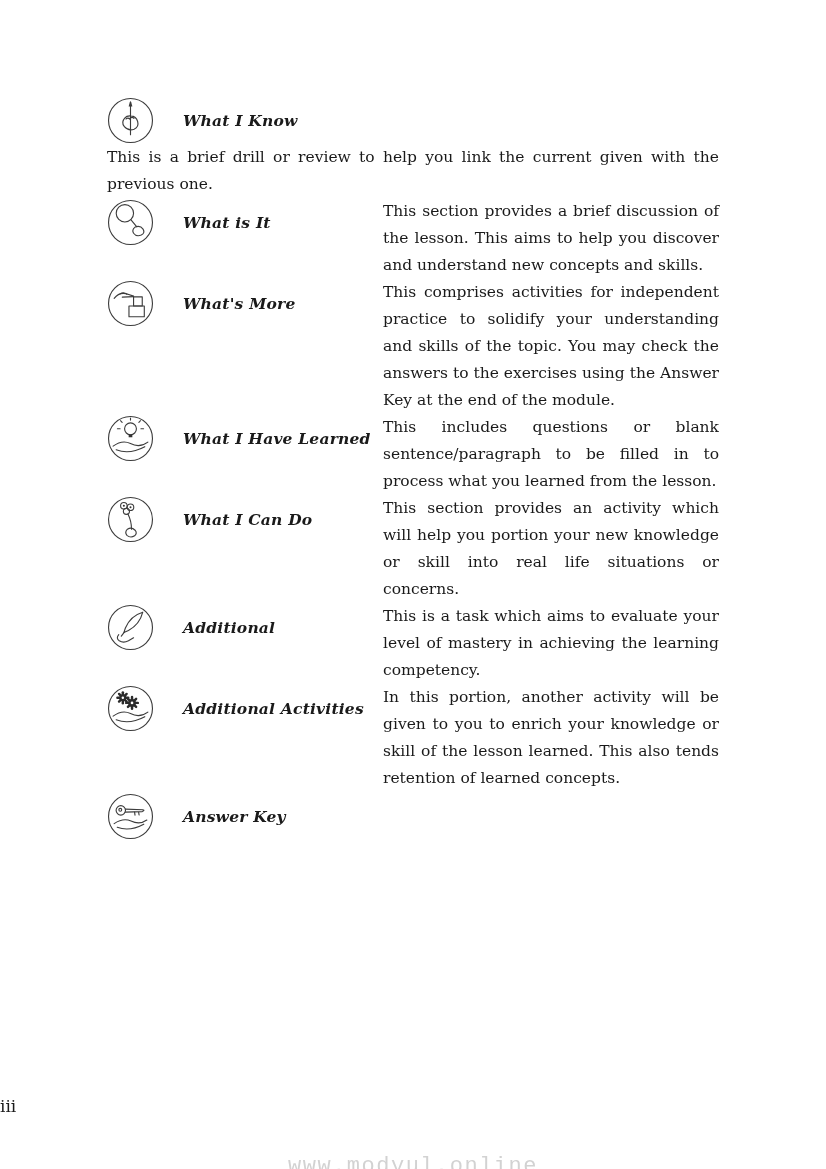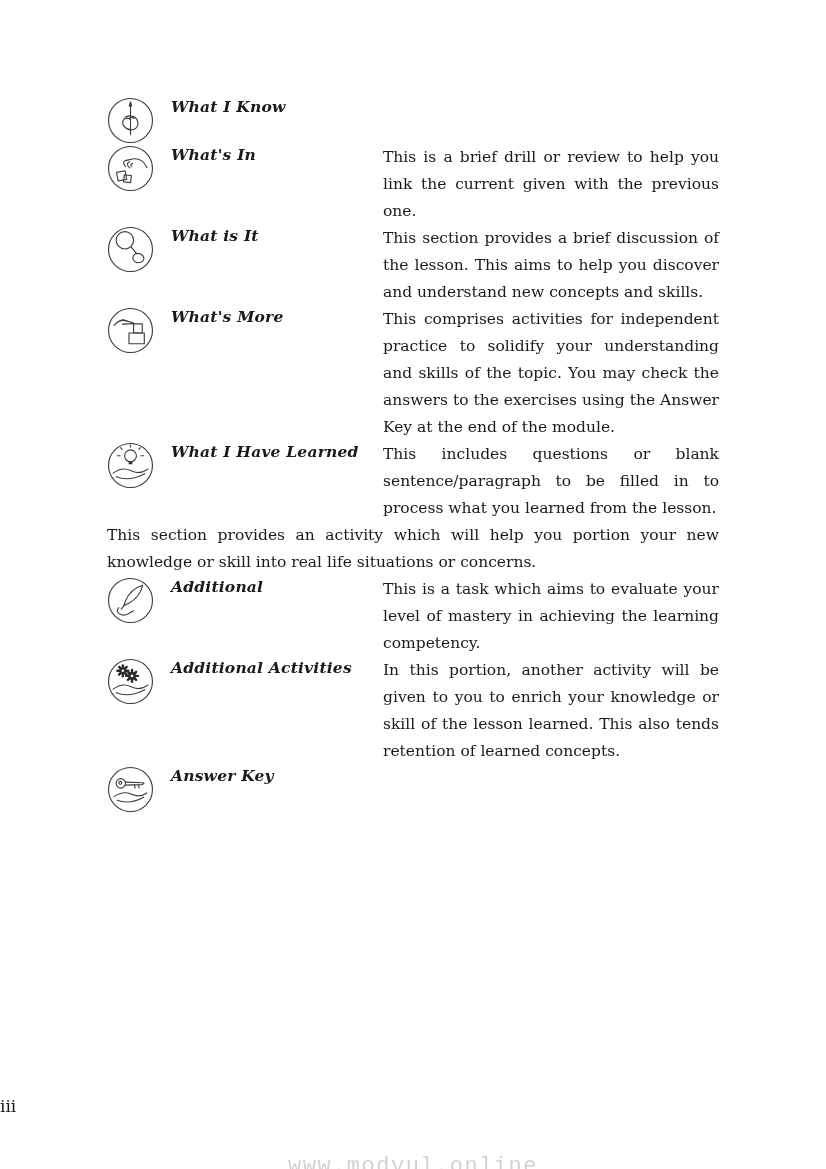--- a/index.html
+++ b/index.html
@@ -21,22 +21,22 @@
     top: 96px;
   }
   .row {
     display: flex;
     align-items: flex-start;
   }
   .row-left {
     flex: none;
     width: 276px;
     display: flex;
-    align-items: flex-start;
-    gap: 17px;
+    align-items: center;
+    gap: 29px;
     margin-top: 1px;
   }
   .icon-circle {
     flex: none;
     width: 47px;
     height: 47px;
     display: inline-block;
   }
   .icon-circle svg {
     display: block;
@@ -96,34 +96,20 @@
               <path d="M21.8,9 L23,4.8 L24.2,9"></path>
               <path d="M17.5,20.5 q-4,4.5 -0.5,8.5 q4,4.5 9.5,2.5 q5,-2 3.5,-7.5 q-1.5,-5 -6.5,-5.5 q-4,-0.5 -6,2 z"></path>
               <path d="M18.5,21.5 q2,-1.8 3.8,0.2 M22.6,20.8 q2,-1.8 3.8,0.2"></path>
             </svg>
         </span>
         <span class="part-label">What I Know</span>
       </div>
     </div>
 
     <div class="row">
-      <div class="row-left">
-        <span class="icon-circle">
-          <svg viewBox="0 0 46 46">
-              <circle cx="23" cy="23" r="21.5"></circle>
-              <path d="M39,22 q-4,-9 -13,-8.5 l-7,1.5"></path>
-              <path d="M19,15 q-3.5,0.5 -2.5,3.5 l1.5,2.5"></path>
-              <path d="M22,16.5 q-3,1 -1.5,3.8 l1.5,2.2"></path>
-              <path d="M25,18 q-2.5,1 -1.2,3.4"></path>
-              <rect x="10" y="26" width="8.5" height="8.5" transform="rotate(-10 14 30)"></rect>
-              <rect x="16.5" y="29.5" width="7" height="7" transform="rotate(6 20 33)"></rect>
-            </svg>
-        </span>
-        <span class="part-label">What's In</span>
-      </div>
       <p class="part-desc">This is a brief drill or review to help you link the current given with the previous one.</p>
     </div>
 
     <div class="row">
     </div>
 
     <div class="row">
       <div class="row-left">
         <span class="icon-circle">
           <svg viewBox="0 0 46 46">
@@ -166,20 +152,35 @@
               <path d="M6,30.5 q9,-6.5 17,-2.5 q9,4.5 17,-1.5"></path>
               <path d="M9,34 q13,5 28,-3"></path>
             </svg>
         </span>
         <span class="part-label">What I Have Learned</span>
       </div>
       <p class="part-desc">This includes questions or blank sentence/paragraph to be filled in to process what you learned from the lesson.</p>
     </div>
 
     <div class="row">
+      <div class="row-left">
+        <span class="icon-circle">
+          <svg viewBox="0 0 46 46">
+              <circle cx="23" cy="23" r="21.5"></circle>
+              <circle cx="16.5" cy="9.5" r="3.2"></circle>
+              <circle cx="23" cy="11" r="3.2"></circle>
+              <circle cx="19" cy="15" r="3"></circle>
+              <circle cx="16.5" cy="9.5" r="1" fill="#333" stroke="none"></circle>
+              <circle cx="23" cy="11" r="1" fill="#333" stroke="none"></circle>
+              <path d="M20.5,17.5 q3.5,7 3.5,15"></path>
+              <path d="M20,32.5 q-3,3 -0.5,6 q3.5,3 7.5,0.5 q3,-2.5 0.5,-5.5 q-3.5,-3.5 -7.5,-1z"></path>
+            </svg>
+        </span>
+        <span class="part-label">What I Can Do</span>
+      </div>
       <p class="part-desc">This section provides an activity which will help you portion your new knowledge or skill into real life situations or concerns.</p>
     </div>
 
     <div class="row">
       <div class="row-left">
         <span class="icon-circle">
           <svg viewBox="0 0 46 46">
               <circle cx="23" cy="23" r="21.5"></circle>
               <path d="M35,8 q-3,12 -14,18 l-4.5,2 1.5,-4.5 q5,-12 17,-15.5z"></path>
               <line x1="17" y1="27.5" x2="14" y2="31.5"></line>

